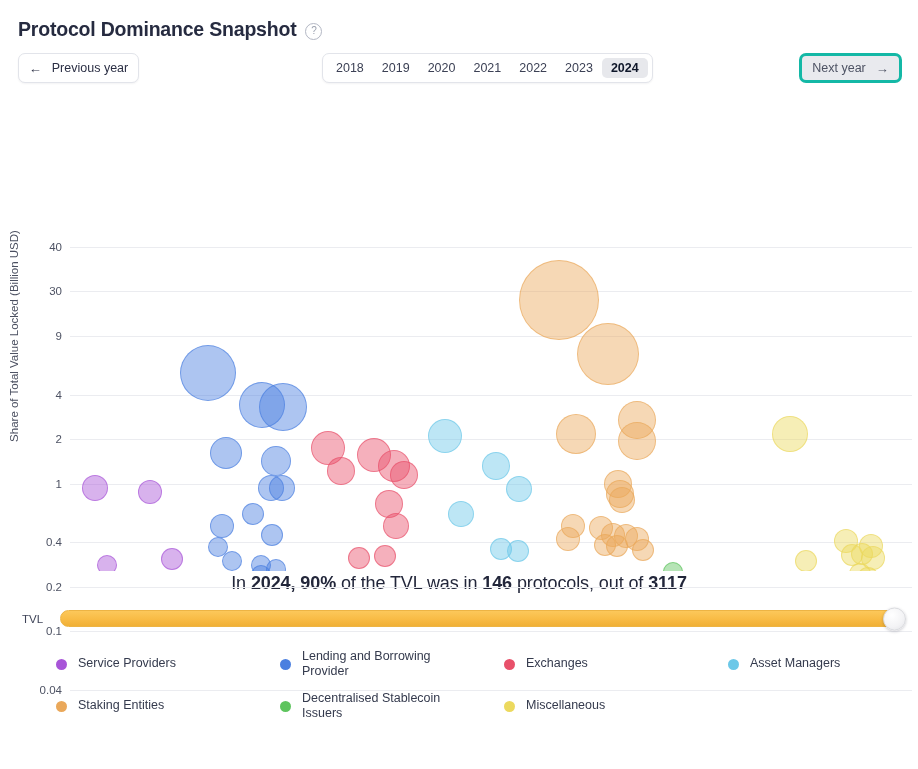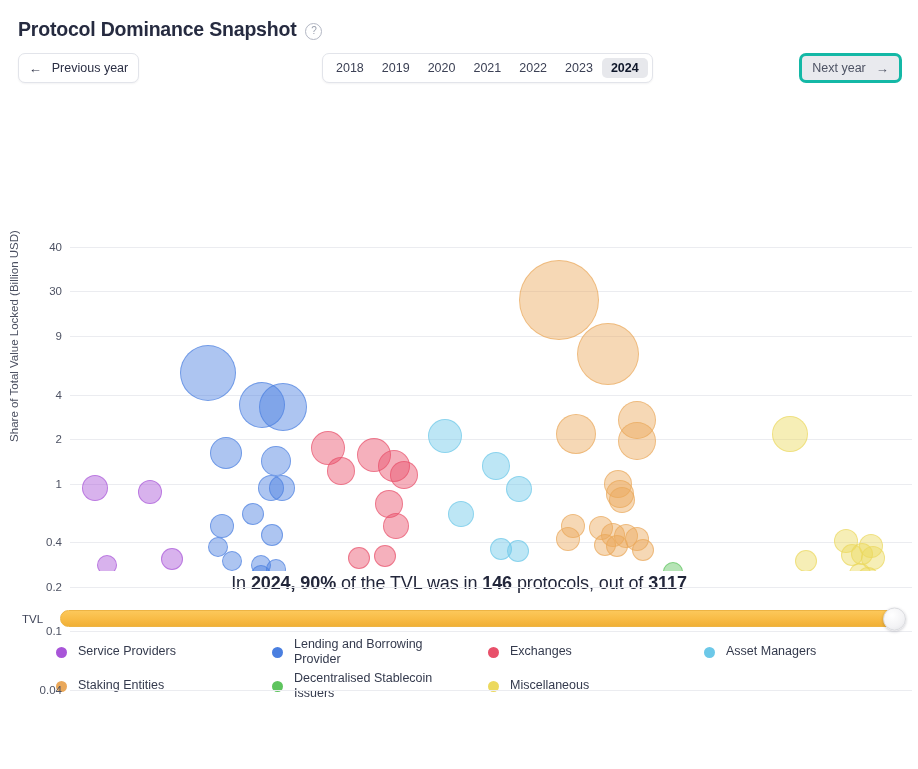--- a/index.html
+++ b/index.html
@@ -207,27 +207,28 @@
     border-radius: 50%;
     background: radial-gradient(circle at 38% 32%, #ffffff 0%, #f3f3f5 60%, #e2e3e7 100%);
     border: 1px solid #d9dade;
     box-shadow: 0 1px 3px rgba(20,20,40,.22);
     transform: translateY(-50%);
     cursor: grab;
   }
 
   
   .legend {
-    margin: 8px 0 0 0;
+    margin: 20px 0 0 0;
     padding: 0 16px 0 56px;
     display: grid;
     grid-template-columns: 216px 216px 216px 216px;
     grid-auto-rows: 34px;
     column-gap: 0;
     row-gap: 0;
+    gap: 8px;
   }
   .legend-item {
     display: flex;
     align-items: center;
     gap: 11px;
     cursor: pointer;
   }
   .legend-dot {
     width: 11px;
     height: 11px;

